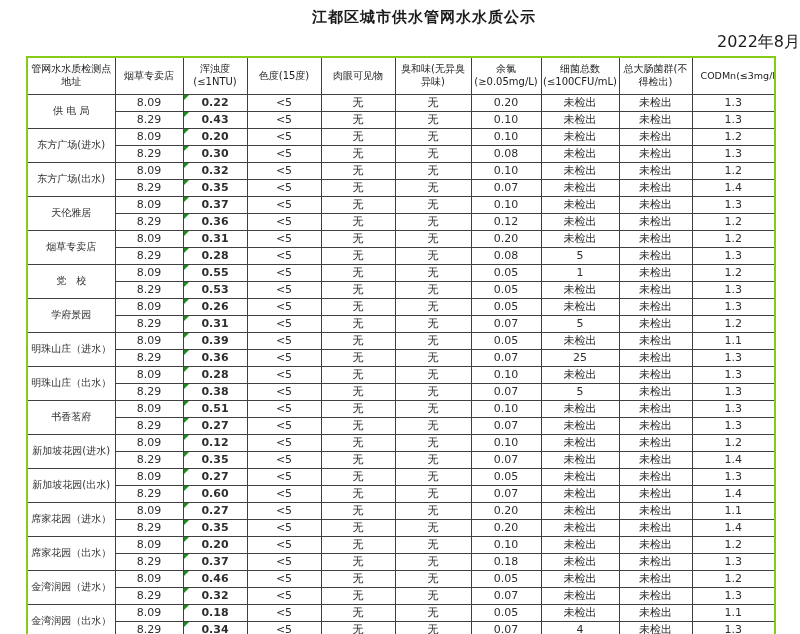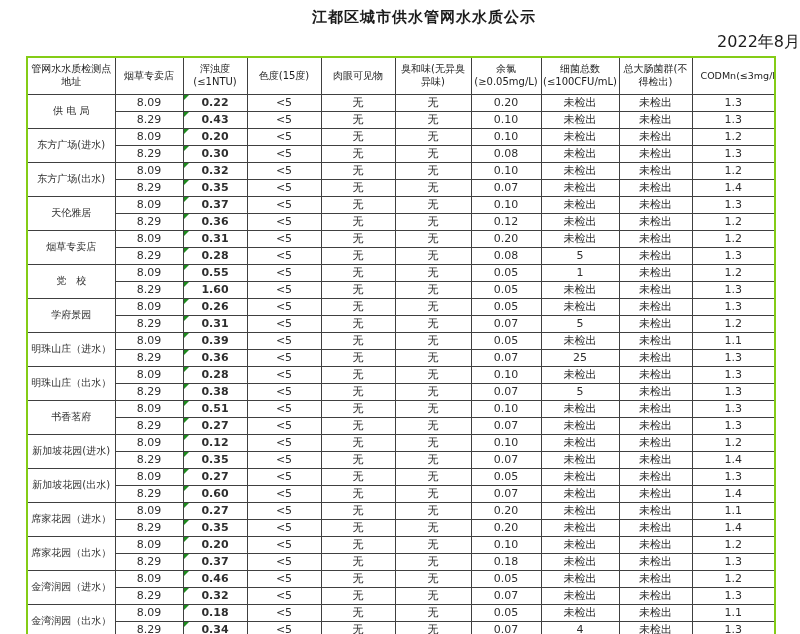--- a/index.html
+++ b/index.html
@@ -226,21 +226,21 @@
         <td>&lt;5</td>
         <td>无</td>
         <td>无</td>
         <td>0.05</td>
         <td>1</td>
         <td>未检出</td>
         <td>1.2</td>
       </tr>
       <tr>
         <td>8.29</td>
-        <td class="turbidity">1.60</td>
+        <td class="turbidity">0.53</td>
         <td>&lt;5</td>
         <td>无</td>
         <td>无</td>
         <td>0.05</td>
         <td>未检出</td>
         <td>未检出</td>
         <td>1.3</td>
       </tr>
       <tr>
         <td rowspan="2" class="loc">学府景园</td>

